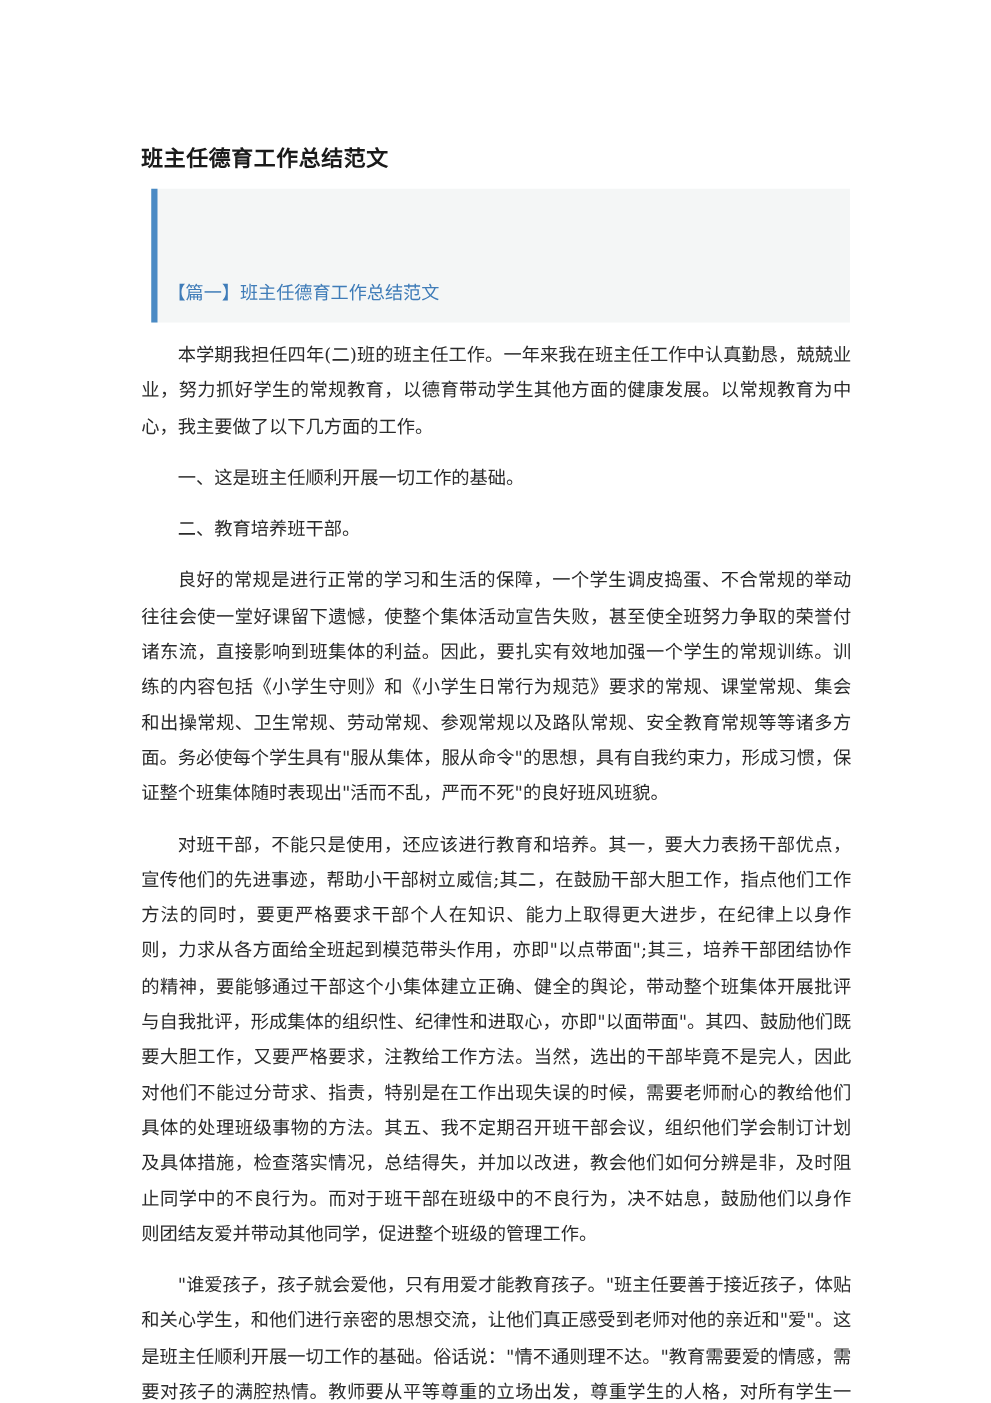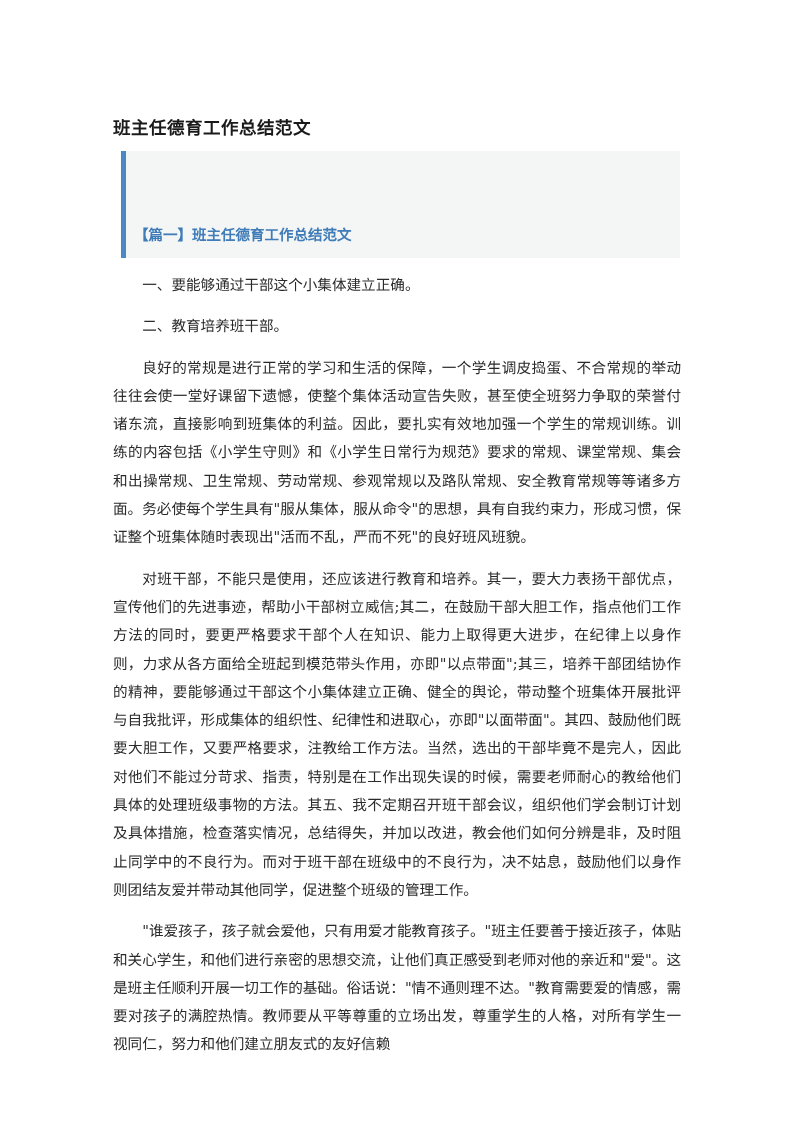--- a/index.html
+++ b/index.html
@@ -51,21 +51,21 @@
     background: #f4f6f6;
     border-left: 5px solid #4a8ac4;
     box-sizing: border-box;
   }
   .callout-heading {
     position: absolute;
     left: 0;
     bottom: 12px;
     padding-left: 8px;
     font-size: 14.5px;
-    font-weight: bold;
+    font-weight: normal;
     line-height: 22px;
     color: #3f7cb8;
     white-space: nowrap;
   }
 
   
   .body-col {
     position: absolute;
     left: 113px;
     top: 253px;
@@ -96,20 +96,21 @@
 
 <div class="page">
 
   <h1 class="doc-title">班主任德育工作总结范文</h1>
 
   <div class="callout">
     <div class="callout-heading">【篇一】班主任德育工作总结范文</div>
   </div>
 
   <div class="body-col">
-      <p class="para section">一、要能够通过干部这个小集体建立正确。</p>
+      <p class="para">本学期我担任四年(二)班的班主任工作。一年来我在班主任工作中认真勤恳，兢兢业业，努力抓好学生的常规教育，以德育带动学生其他方面的健康发展。以常规教育为中心，我主要做了以下几方面的工作。</p>
+      <p class="para section">一、这是班主任顺利开展一切工作的基础。</p>
       <p class="para section">二、教育培养班干部。</p>
       <p class="para">良好的常规是进行正常的学习和生活的保障，一个学生调皮捣蛋、不合常规的举动往往会使一堂好课留下遗憾，使整个集体活动宣告失败，甚至使全班努力争取的荣誉付诸东流，直接影响到班集体的利益。因此，要扎实有效地加强一个学生的常规训练。训练的内容包括《小学生守则》和《小学生日常行为规范》要求的常规、课堂常规、集会和出操常规、卫生常规、劳动常规、参观常规以及路队常规、安全教育常规等等诸多方面。务必使每个学生具有"服从集体，服从命令"的思想，具有自我约束力，形成习惯，保证整个班集体随时表现出"活而不乱，严而不死"的良好班风班貌。</p>
       <p class="para">对班干部，不能只是使用，还应该进行教育和培养。其一，要大力表扬干部优点，宣传他们的先进事迹，帮助小干部树立威信;其二，在鼓励干部大胆工作，指点他们工作方法的同时，要更严格要求干部个人在知识、能力上取得更大进步，在纪律上以身作则，力求从各方面给全班起到模范带头作用，亦即"以点带面";其三，培养干部团结协作的精神，要能够通过干部这个小集体建立正确、健全的舆论，带动整个班集体开展批评与自我批评，形成集体的组织性、纪律性和进取心，亦即"以面带面"。其四、鼓励他们既要大胆工作，又要严格要求，注教给工作方法。当然，选出的干部毕竟不是完人，因此对他们不能过分苛求、指责，特别是在工作出现失误的时候，需要老师耐心的教给他们具体的处理班级事物的方法。其五、我不定期召开班干部会议，组织他们学会制订计划及具体措施，检查落实情况，总结得失，并加以改进，教会他们如何分辨是非，及时阻止同学中的不良行为。而对于班干部在班级中的不良行为，决不姑息，鼓励他们以身作则团结友爱并带动其他同学，促进整个班级的管理工作。</p>
       <p class="para">"谁爱孩子，孩子就会爱他，只有用爱才能教育孩子。"班主任要善于接近孩子，体贴和关心学生，和他们进行亲密的思想交流，让他们真正感受到老师对他的亲近和"爱"。这是班主任顺利开展一切工作的基础。俗话说："情不通则理不达。"教育需要爱的情感，需要对孩子的满腔热情。教师要从平等尊重的立场出发，尊重学生的人格，对所有学生一视同仁，努力和他们建立朋友式的友好信赖</p>
     </div>
 
 </div>
 
 </body></html>

